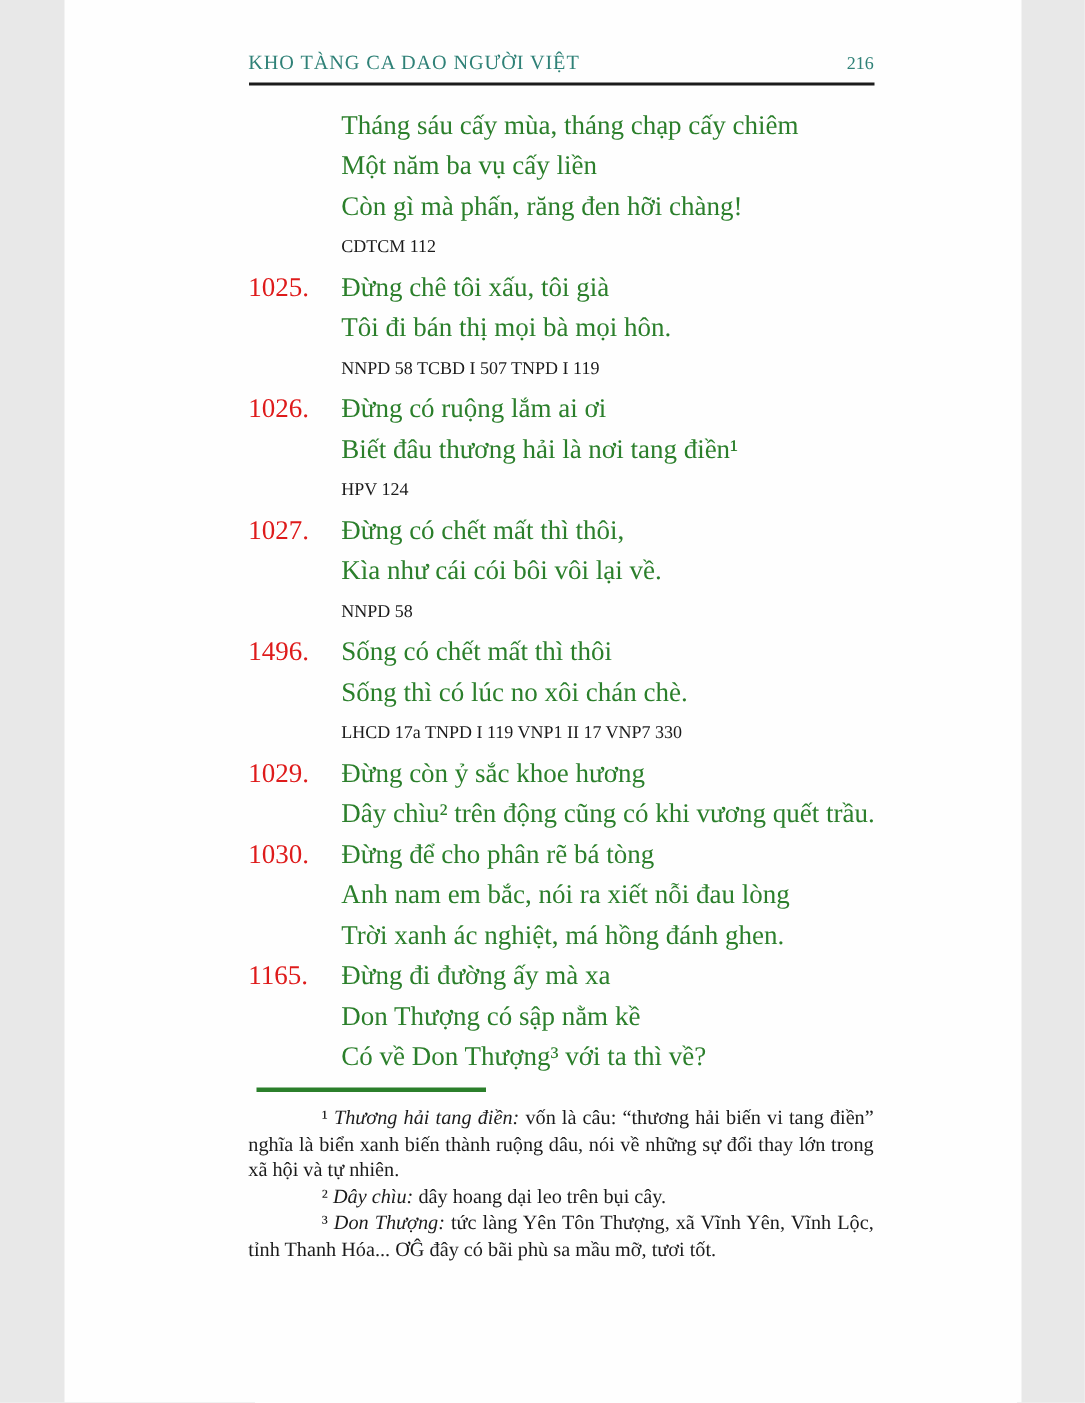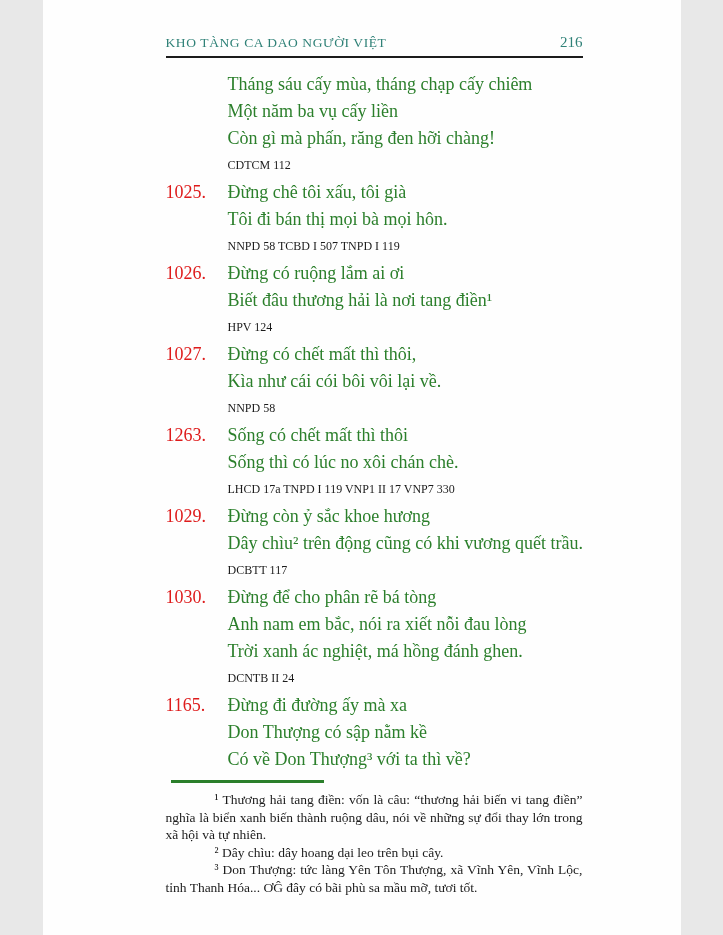--- a/index.html
+++ b/index.html
@@ -15,21 +15,21 @@
     overflow:hidden;
   }
   
   .header{
     display:flex;justify-content:space-between;align-items:flex-end;
     color:var(--header-color,#2f8177);
     border-bottom:2px solid #1c1c1c;
     padding-bottom:5px;
   }
   .header .title{font-size:13.5px;letter-spacing:.6px;}
-  .header .pageno{font-size:15px;}
+  .header .pageno{font-size:12px;}
   
   .entries{padding-top:13px;font-family:Liberation Serif, serif;}
   .entry{display:flex;}
   .num{
     flex:0 0 62px;width:62px;
     color:var(--number-color,#de1b1b);
     font-size:18px;line-height:27px;
     white-space:nowrap;
   }
   .body{flex:1;min-width:0;}
@@ -49,21 +49,21 @@
     width:153px;height:3px;
     background:var(--verse-color,#2b7f2b);
   }
   .footnotes{
     margin-top:8px;
     color:var(--text-color,#1b1b1b);
     font-size:13.5px;line-height:17.5px;
     text-align:justify;
   }
   .footnote{margin:0;text-indent:49px;}
-  .fn-term{}
+  .fn-term{font-style:italic;}
 </style>
 </head>
 <body>
 
 <div class="page" style="--header-color: #2f8177; --verse-color: #2b7f2b; --number-color: #de1b1b; --text-color: #1b1b1b; background: rgb(254, 254, 254);">
 
   <header class="header">
     <span class="title">KHO TÀNG CA DAO NGƯỜI VIỆT</span>
     <span class="pageno">216</span>
   </header>
@@ -96,42 +96,40 @@
       </div>
       <div class="entry">
         <span class="num">1027.</span>
         <div class="body">
           <div class="verse">Đừng có chết mất thì thôi,</div>
           <div class="verse">Kìa như cái cói bôi vôi lại về.</div>
           <div class="citation">NNPD 58</div>
         </div>
       </div>
       <div class="entry">
-        <span class="num">1263.</span>
+        <span class="num">1496.</span>
         <div class="body">
           <div class="verse">Sống có chết mất thì thôi</div>
           <div class="verse">Sống thì có lúc no xôi chán chè.</div>
           <div class="citation">LHCD 17a TNPD I 119 VNP1 II 17 VNP7 330</div>
         </div>
       </div>
       <div class="entry">
         <span class="num">1029.</span>
         <div class="body">
           <div class="verse">Đừng còn ỷ sắc khoe hương</div>
           <div class="verse">Dây chìu² trên động cũng có khi vương quết trầu.</div>
-          <div class="citation">DCBTT 117</div>
         </div>
       </div>
       <div class="entry">
         <span class="num">1030.</span>
         <div class="body">
           <div class="verse">Đừng để cho phân rẽ bá tòng</div>
           <div class="verse">Anh nam em bắc, nói ra xiết nỗi đau lòng</div>
           <div class="verse">Trời xanh ác nghiệt, má hồng đánh ghen.</div>
-          <div class="citation">DCNTB II 24</div>
         </div>
       </div>
       <div class="entry">
         <span class="num">1165.</span>
         <div class="body">
           <div class="verse">Đừng đi đường ấy mà xa</div>
           <div class="verse">Don Thượng có sập nằm kề</div>
           <div class="verse">Có về Don Thượng³ với ta thì về?</div>
         </div>
       </div>

